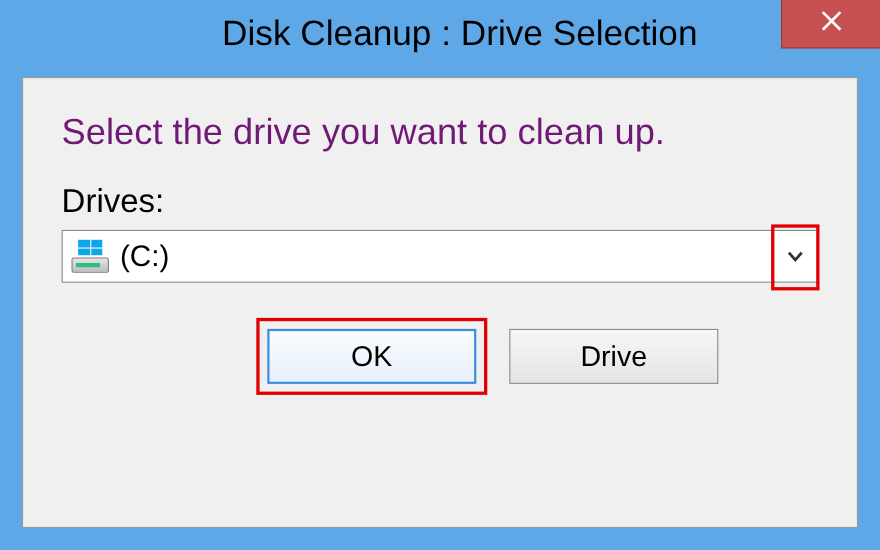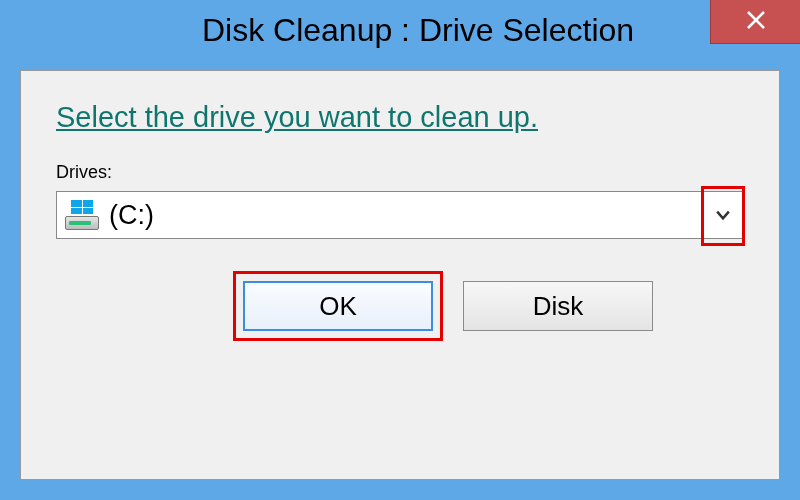--- a/index.html
+++ b/index.html
@@ -55,27 +55,26 @@
       position: absolute;
       left: 20px;
       top: 70px;
       right: 20px;
       bottom: 20px;
       background: #f0f0f0;
       border: 1px solid #999;
       padding: 30px 35px;
     }
     .instruction {
-      font-size: 29px;
-      color: #0f766e;
+      font-size: 33px;
+      color: #701a75;
       margin-bottom: 28px;
-      text-decoration: underline;
     }
     .drives-label {
-      font-size: 18px;
+      font-size: 30px;
       color: #000;
       margin-bottom: 8px;
     }
     .dropdown {
       width: 100%;
       height: 48px;
       background: #fff;
       border: 1px solid #888;
       display: flex;
       align-items: center;
@@ -227,18 +226,18 @@
         </svg>
       </span>
       <span class="highlight-dropdown-arrow"></span>
     </div>
 
     <div class="button-row">
       <div class="ok-wrap">
         <button class="btn focused">OK</button>
         <span class="highlight-ok"></span>
       </div>
-      <button class="btn">Disk</button>
+      <button class="btn">Drive</button>
     </div>
 
   </div>
 
 </div>
 
 </body></html>

